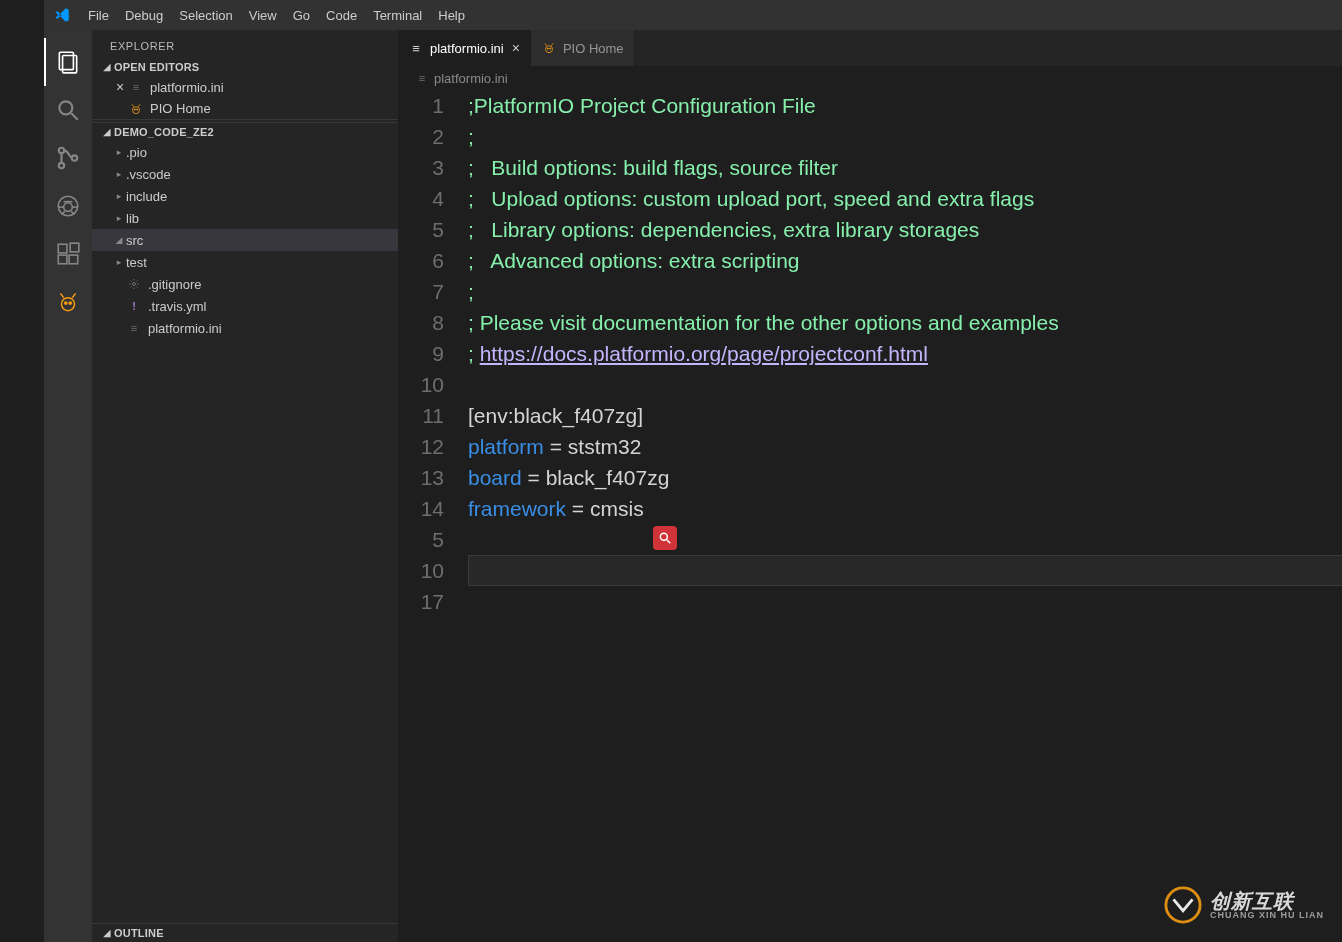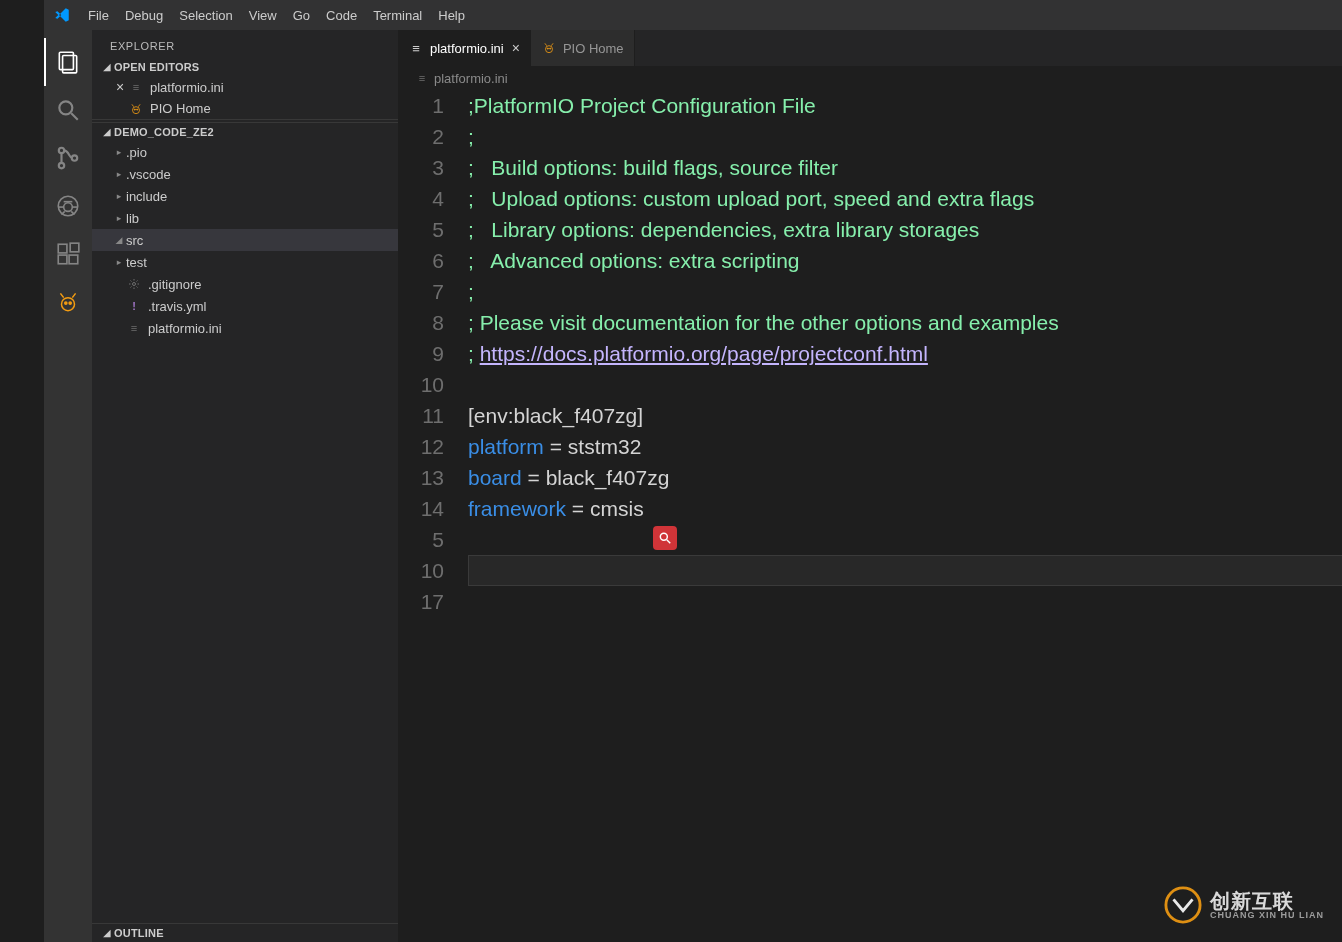--- a/index.html
+++ b/index.html
@@ -62,21 +62,21 @@
   .cursor-line { background:#282828; box-shadow: inset 0 0 0 1px #3a3a3a; }
   .badge { position:absolute; left:185px; top:2px; width:24px; height:24px; background:#d03438; border-radius:4px; display:flex; align-items:center; justify-content:center; }
   .badge svg { width:14px; height:14px; }
 
   
   .pio-ant { fill:none; stroke:#f39c12; stroke-width:1.4; }
 
   
   .watermark { position:absolute; right:18px; bottom:18px; display:flex; align-items:center; gap:8px; color:#eee; font-weight:700; opacity:.9; }
   .watermark .wm-text { display:flex; flex-direction:column; line-height:1; }
-  .watermark .wm-top { font-size:20px; letter-spacing:1px; }
+  .watermark .wm-top { font-size:20px; letter-spacing:1px;font-style:italic; }
   .watermark .wm-sub { font-size:9px; letter-spacing:1px; color:#aaa; }
   .watermark svg { width:38px; height:38px; }
 </style>
 </head>
 <body>
 
 <div class="root">
 
   <div class="menubar">
     <div class="logo">

